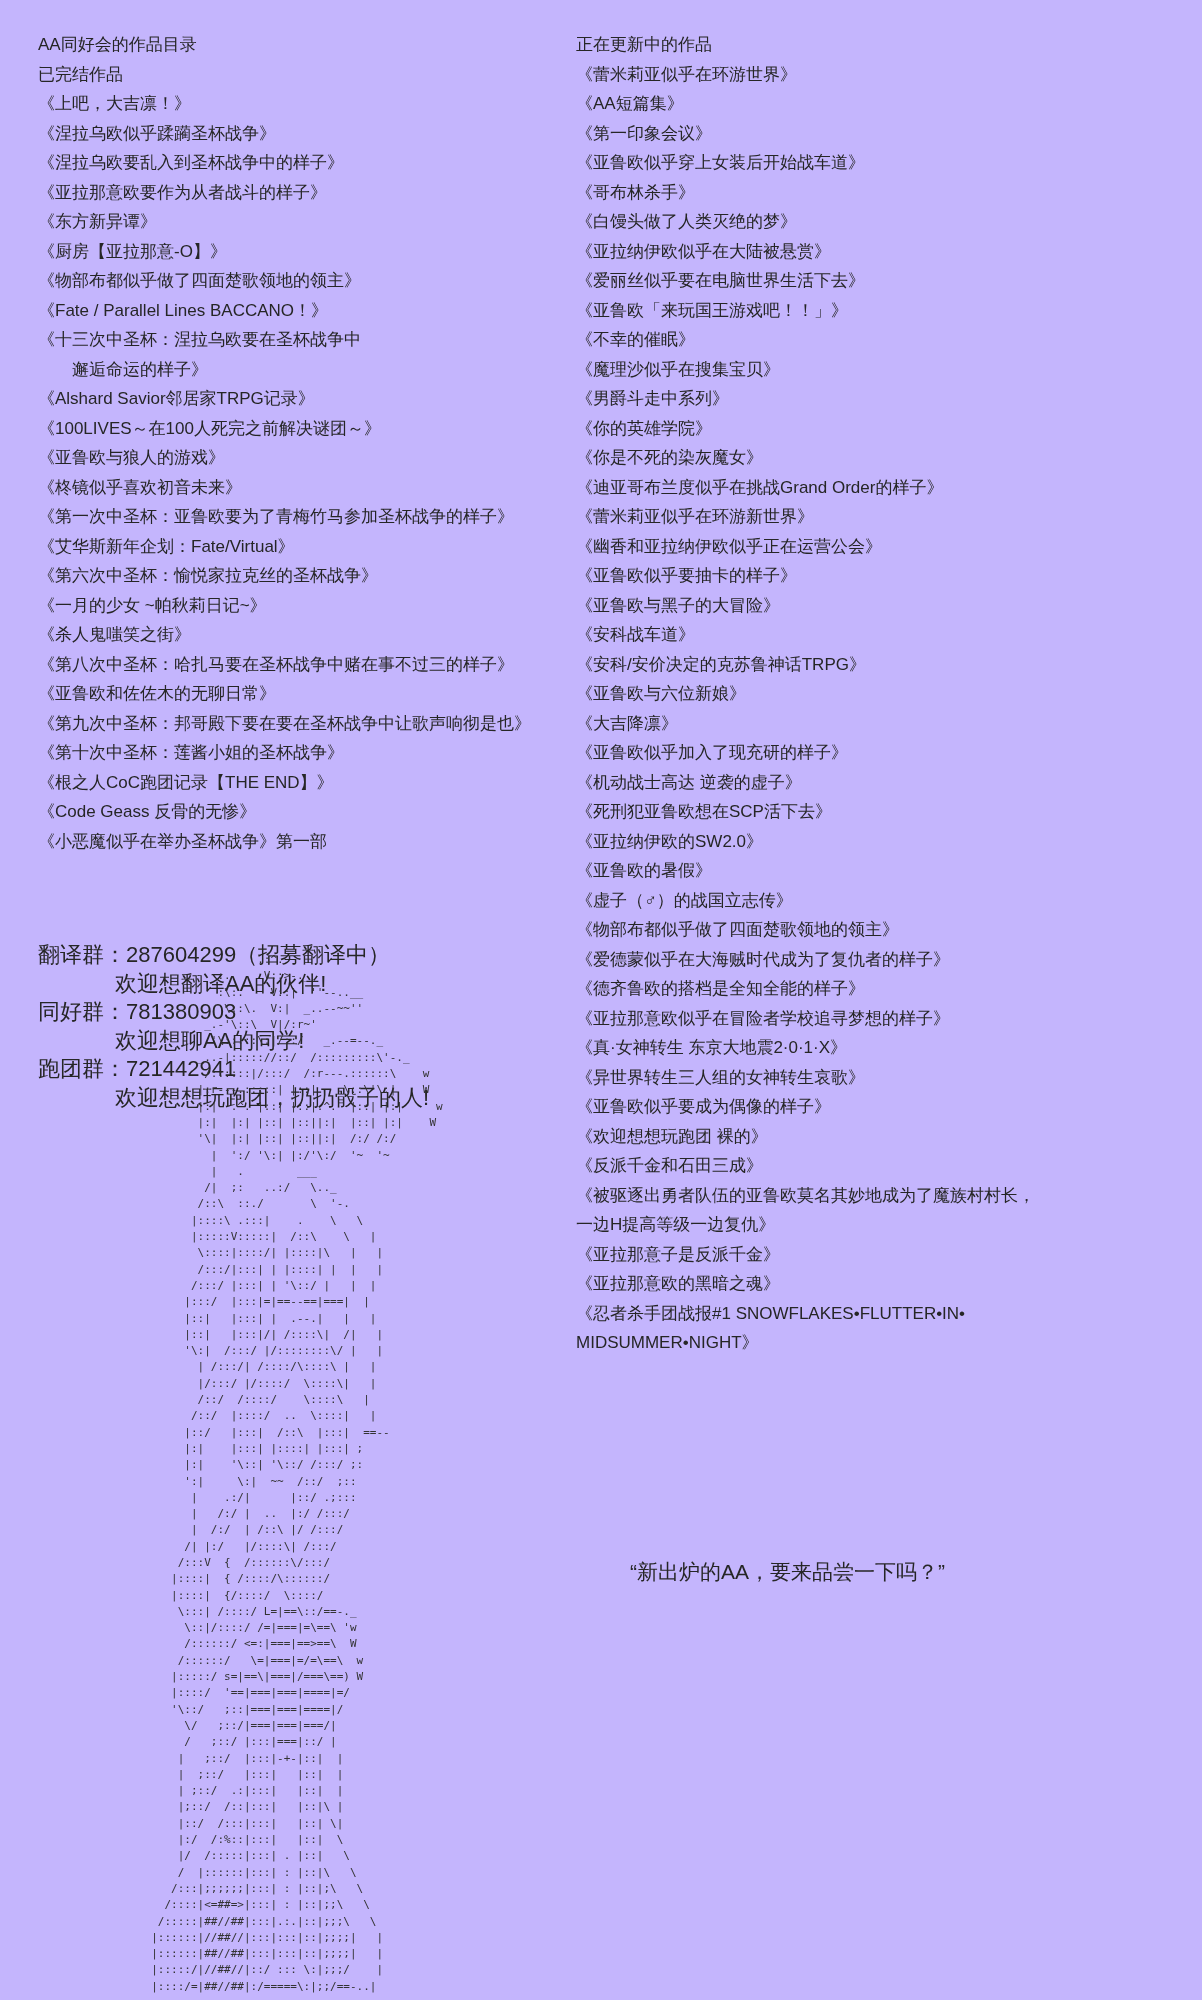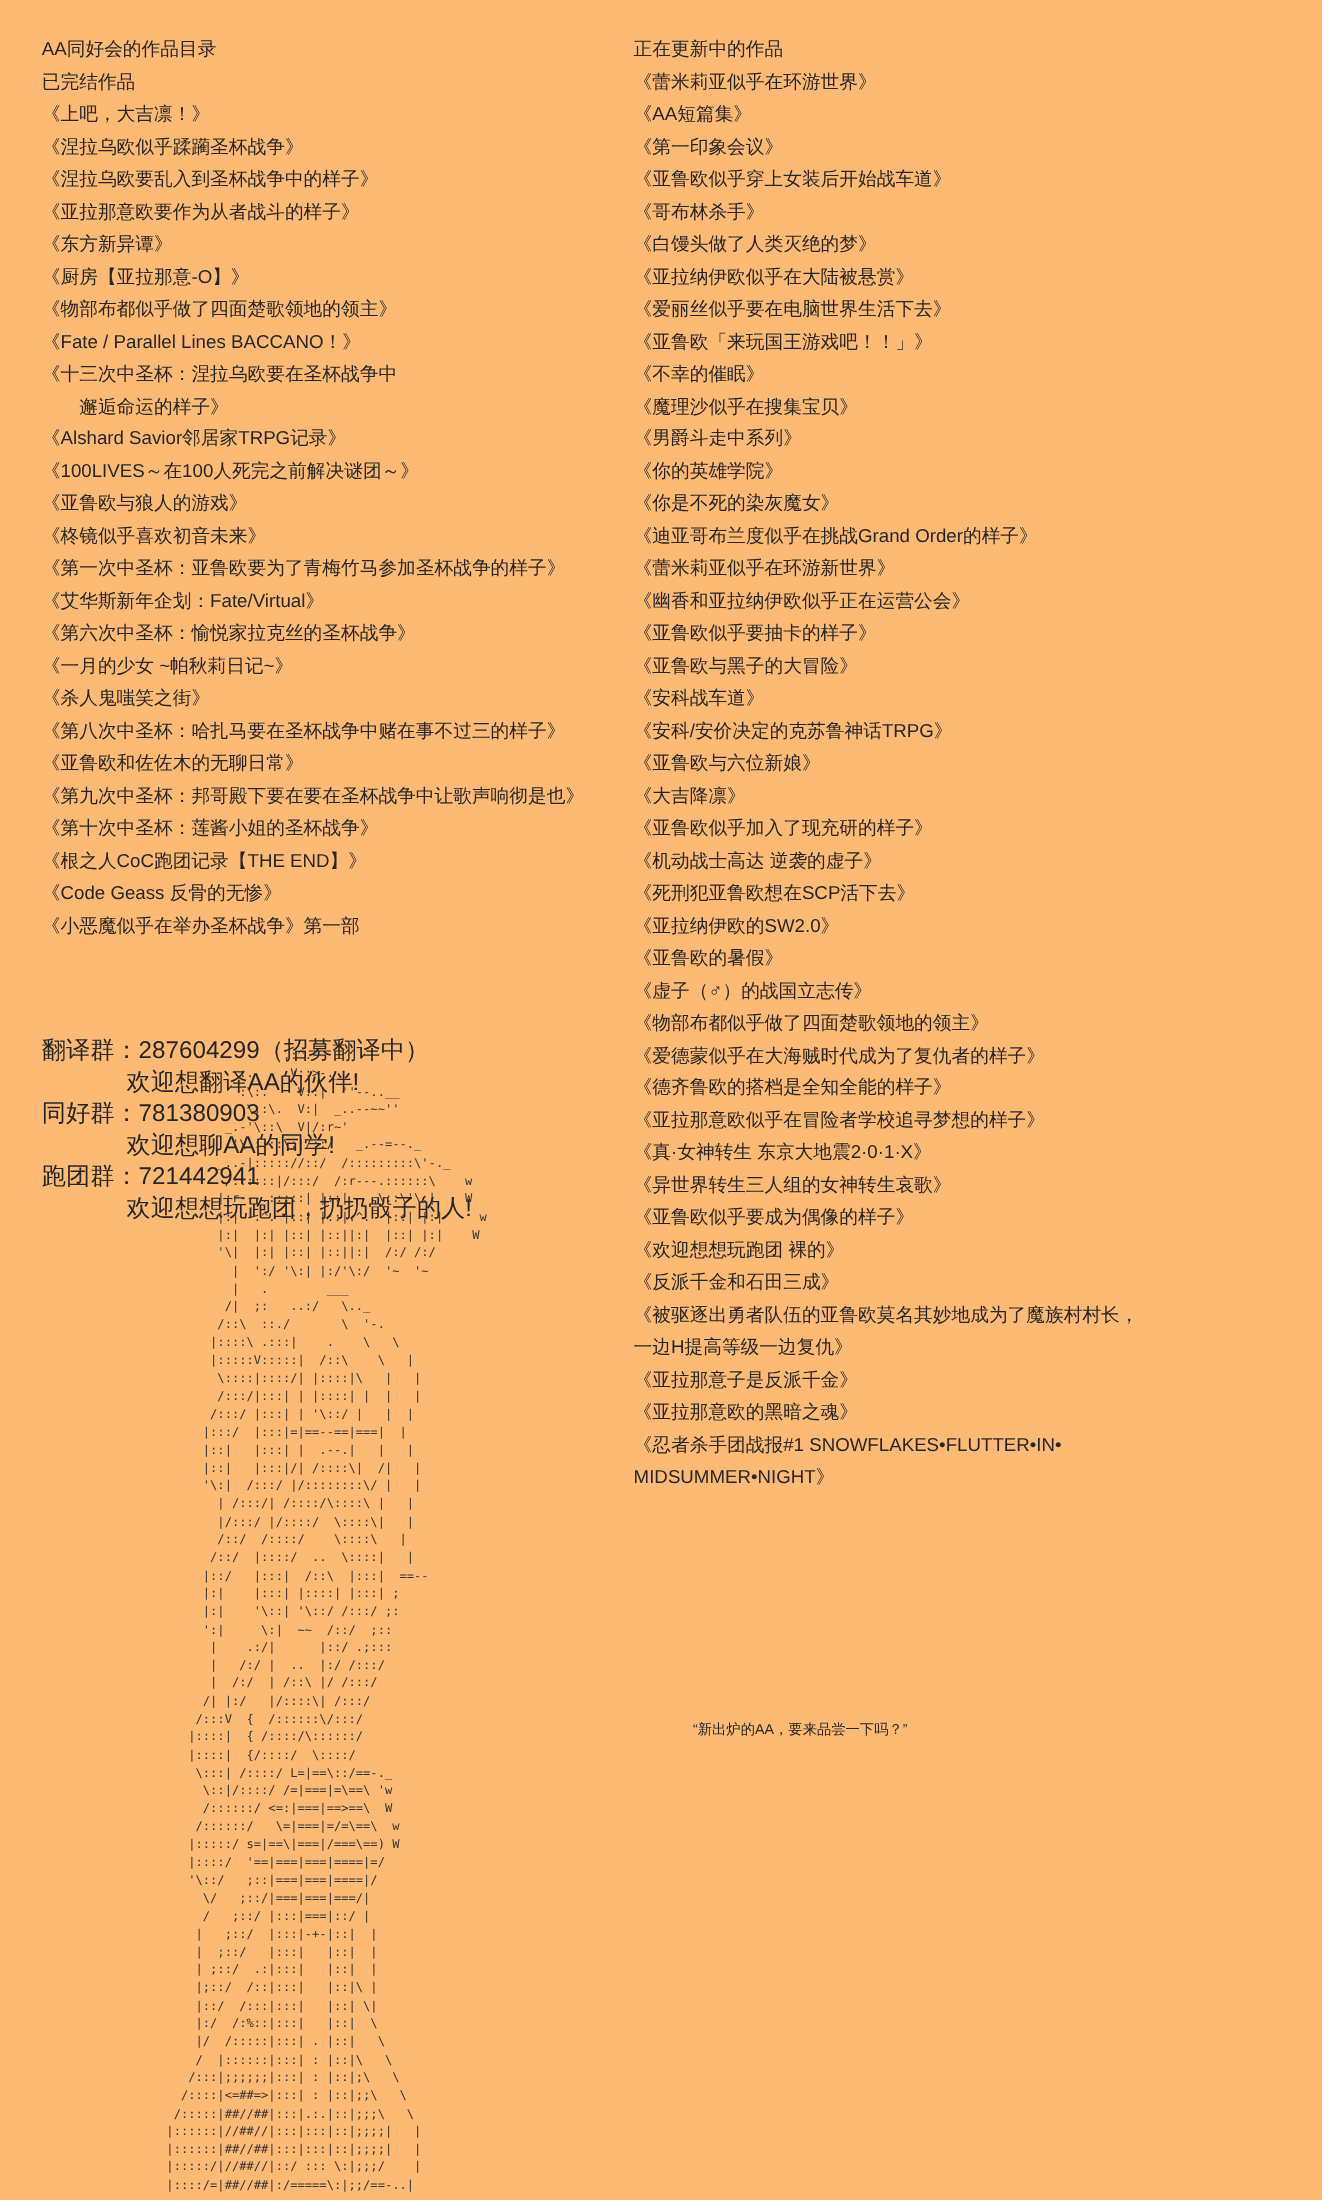--- a/index.html
+++ b/index.html
@@ -1,20 +1,20 @@
 <!DOCTYPE html>
 <html><head>
 <meta charset="utf-8">
 <style>
   html, body { margin: 0; padding: 0; background: #ffffff; }
   .page {
     position: relative;
     width: 1202px;
     height: 2000px;
-    background: #fdba74;
+    background: #c4b5fd;
     overflow: hidden;
     font-family: "Liberation Sans", sans-serif;
     color: #262626;
   }
   .col {
     position: absolute;
     top: 30px;
     white-space: nowrap;
   }
   .col-left  { left: 38px;  width: 560px; }
@@ -31,21 +31,21 @@
     left: 38px;
     top: 941px;
     white-space: nowrap;
   }
   .qq-row { font-size: 22px; line-height: 28.5px; }
   .qq-note { padding-left: 77px; }
   .quote {
     position: absolute;
     left: 630px;
     top: 1560px;
-    font-size: 13px;
+    font-size: 21px;
     line-height: 24px;
     white-space: nowrap;
   }
   .ascii-art {
     position: absolute;
     left: 138px;
     top: 952px;
     margin: 0;
     font-family: "DejaVu Sans Mono", monospace;
     font-size: 11px;

